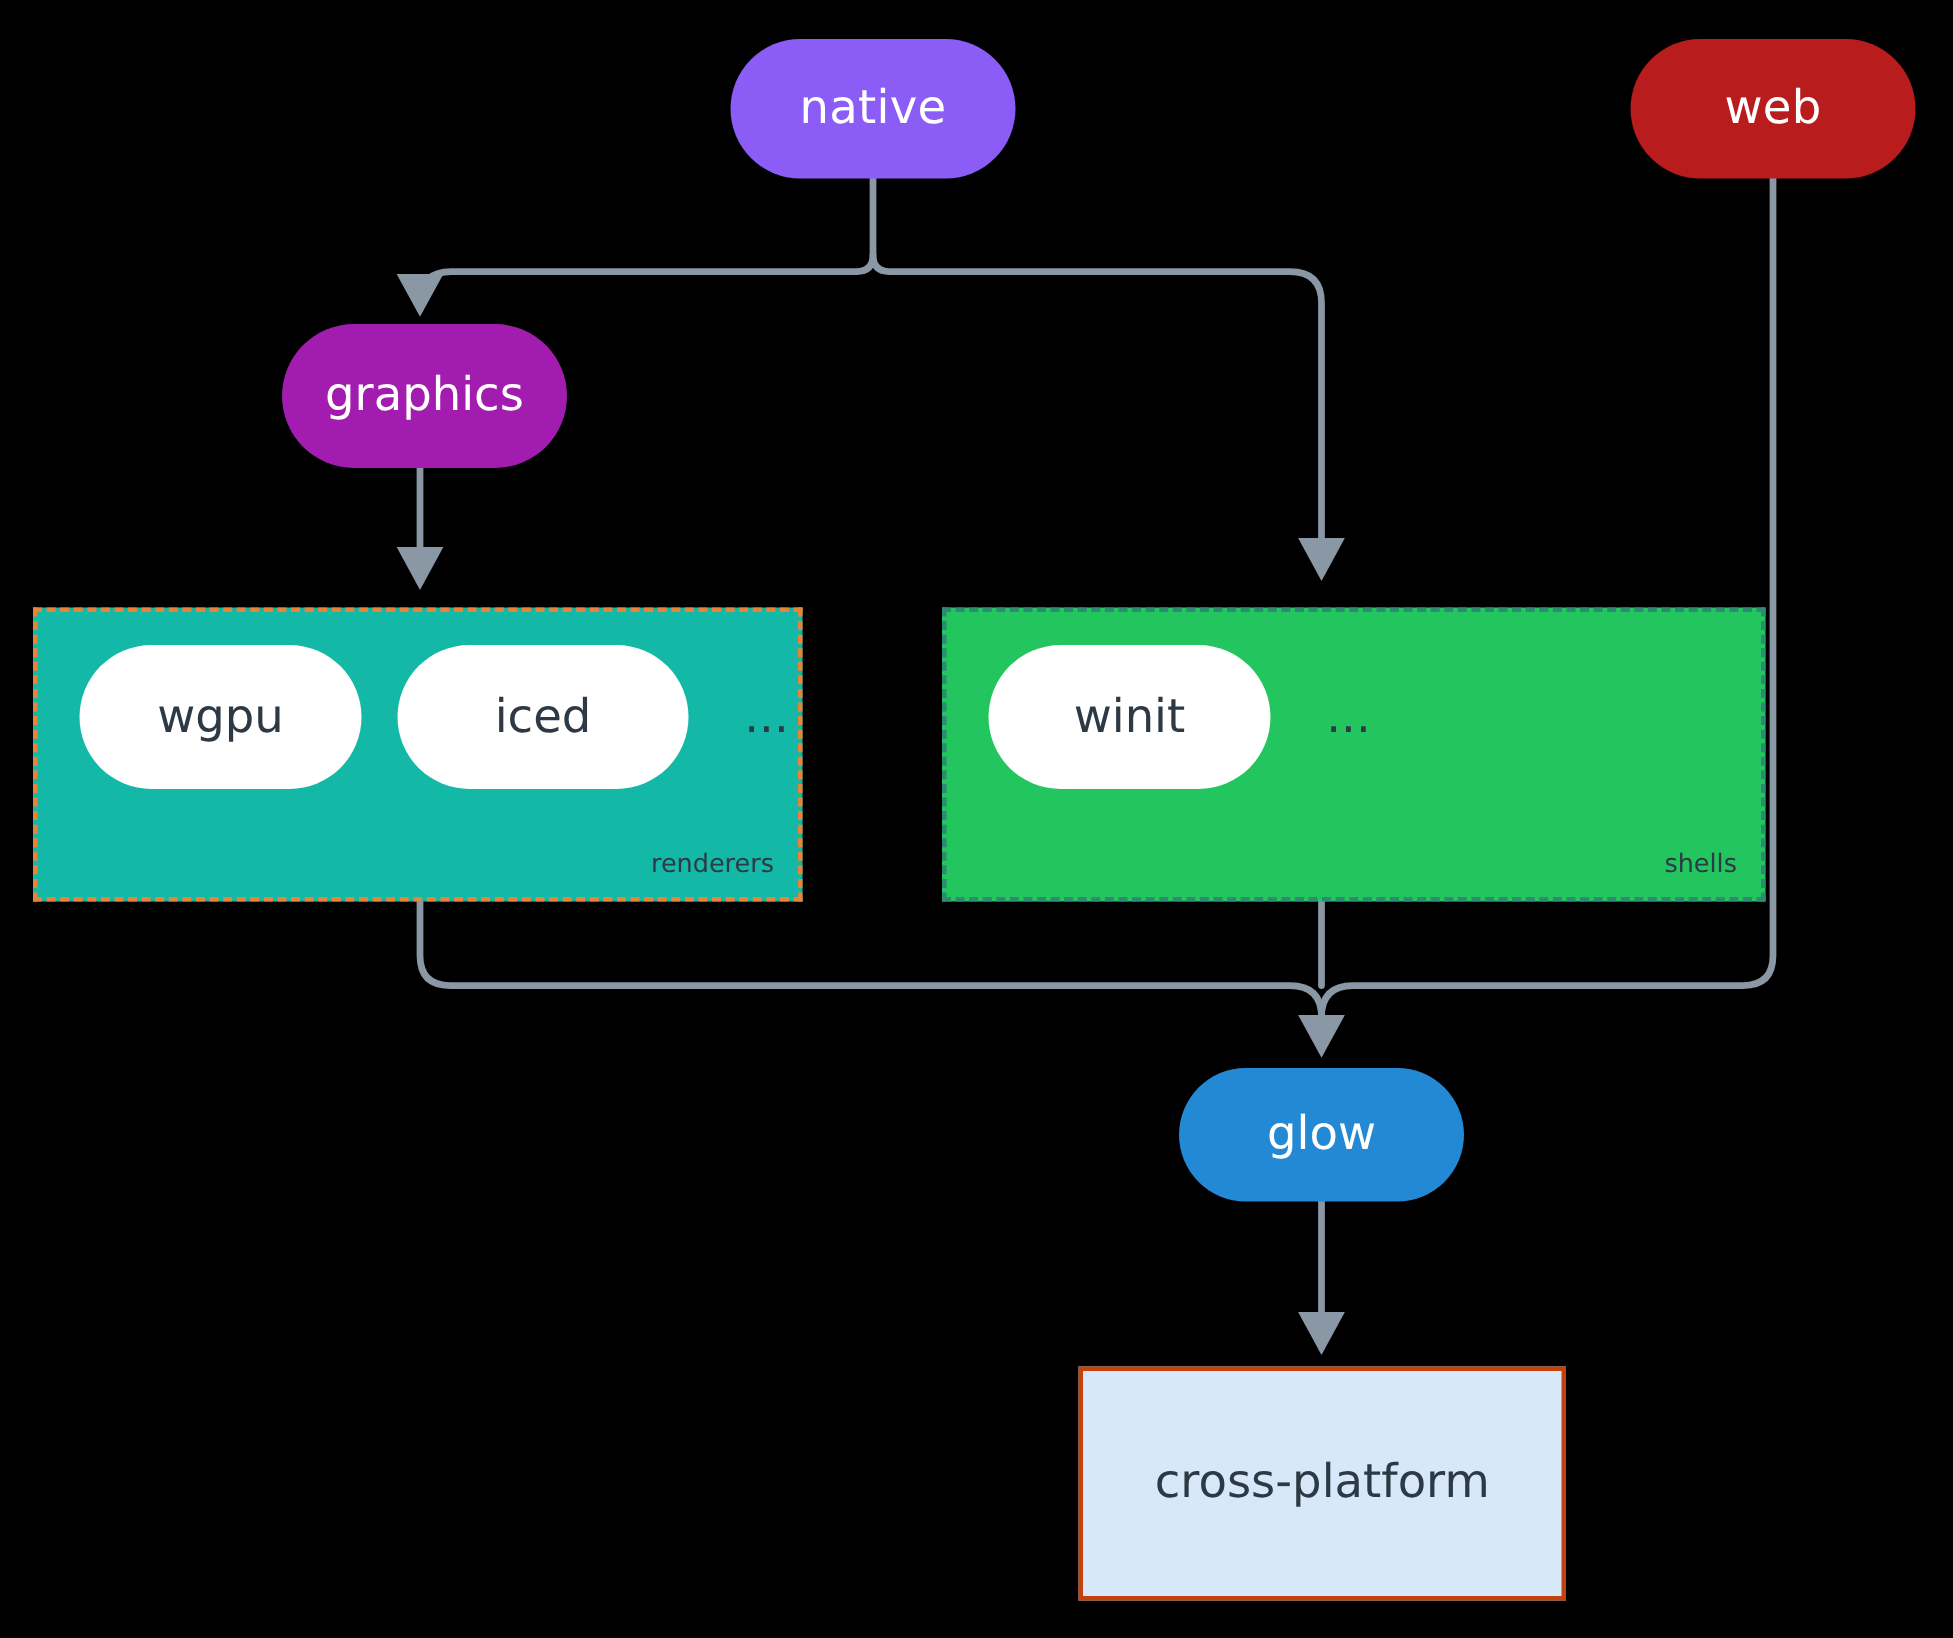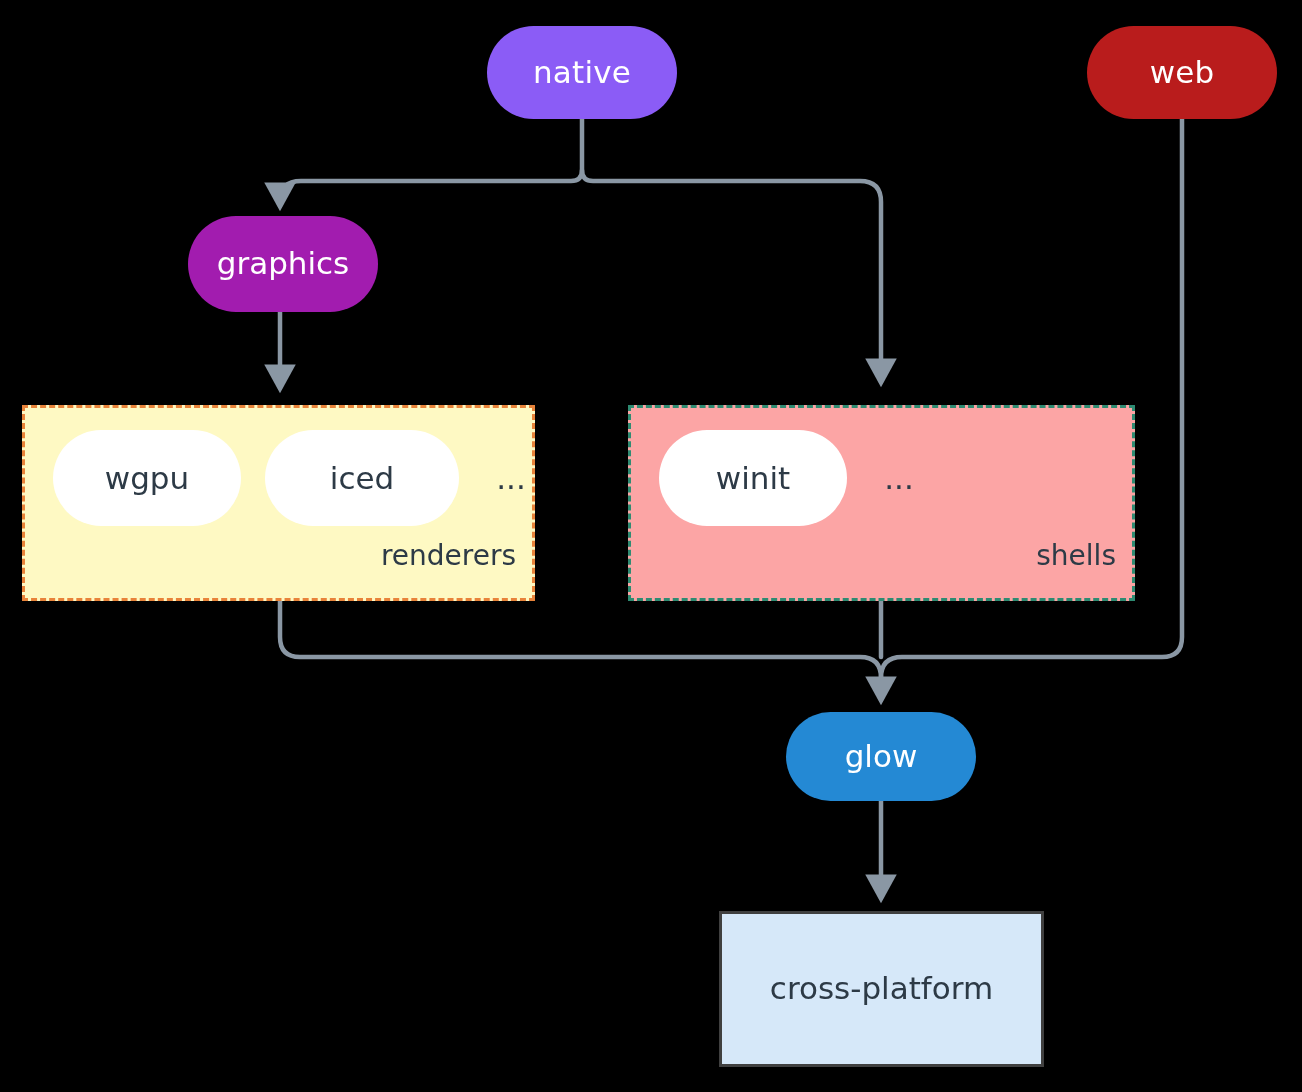--- a/index.html
+++ b/index.html
@@ -63,42 +63,42 @@
     left: 786px; top: 712px; width: 190px; height: 89px;
     background: #2489D4;
     border-radius: 999px;
     color: #ffffff;
     font-size: 31px;
   }
   
   #node-application {
     left: 719px; top: 911px; width: 325px; height: 156px;
     background: #D6E8F9;
-    border: 3px solid #404040;
+    border: 3px solid #c2410c;
     color: #2D3A46;
     font-size: 31px;
     flex-direction: column;
   }
   #node-application .line { display: block; }
   
   .group {
     position: absolute;
     box-sizing: border-box;
   }
   .group .pills {
     position: absolute;
     left: 0; top: 0;
     display: flex;
     align-items: center;
   }
   .group-label {
     position: absolute;
     right: 16px;
-    bottom: 26px;
-    font-size: 28px;
+    bottom: 12px;
+    font-size: 17px;
     color: #2D3A46;
   }
   .inner-pill {
     box-sizing: border-box;
     background: #FFFFFF;
     border-radius: 999px;
     display: flex;
     align-items: center;
     justify-content: center;
     color: #2D3A46;
@@ -109,31 +109,31 @@
     color: #2D3A46;
     font-size: 31px;
     line-height: 1;
     display: flex;
     align-items: center;
     justify-content: center;
     height: 96px;
   }
   #group-renderers {
     left: 22px; top: 405px; width: 513px; height: 196px;
-    background: #fef9c3;
+    background: #14b8a6;
     border: 3px dashed #E8833A;
   }
   #group-renderers .pills { left: 28px; top: 22px; }
   #group-renderers .inner-pill.p1 { width: 188px; }
   #group-renderers .inner-pill.p2 { width: 194px; margin-left: 24px; }
   #group-renderers .ellipsis { margin-left: 28px; width: 48px; }
 
   #group-shells {
-    left: 628px; top: 405px; width: 507px; height: 196px;
-    background: #fca5a5;
+    left: 628px; top: 405px; width: 549px; height: 196px;
+    background: #22c55e;
     border: 3px dashed #2E8B72;
   }
   #group-shells .pills { left: 28px; top: 22px; }
   #group-shells .inner-pill.p1 { width: 188px; }
   #group-shells .inner-pill.p2 { width: 194px; margin-left: 24px; }
   #group-shells .ellipsis { margin-left: 28px; width: 48px; }
 </style>
 </head>
 <body>
 

